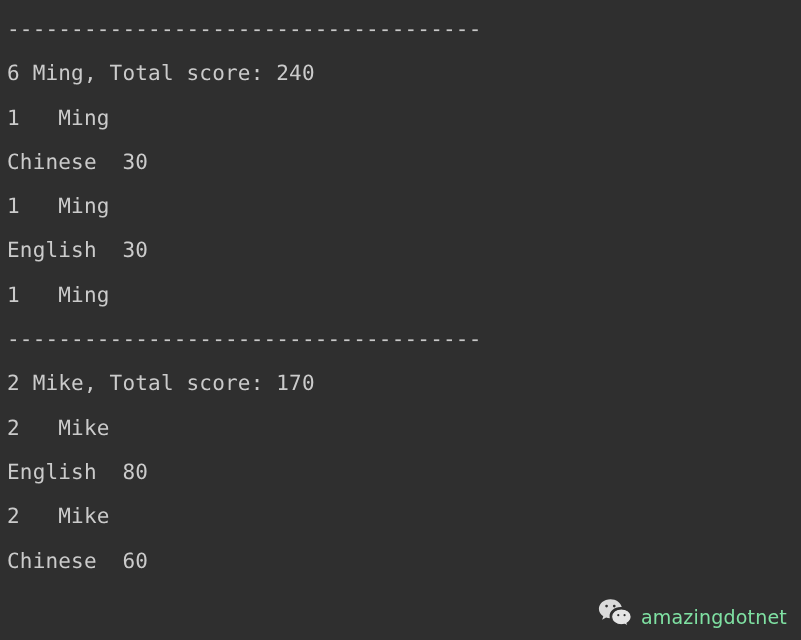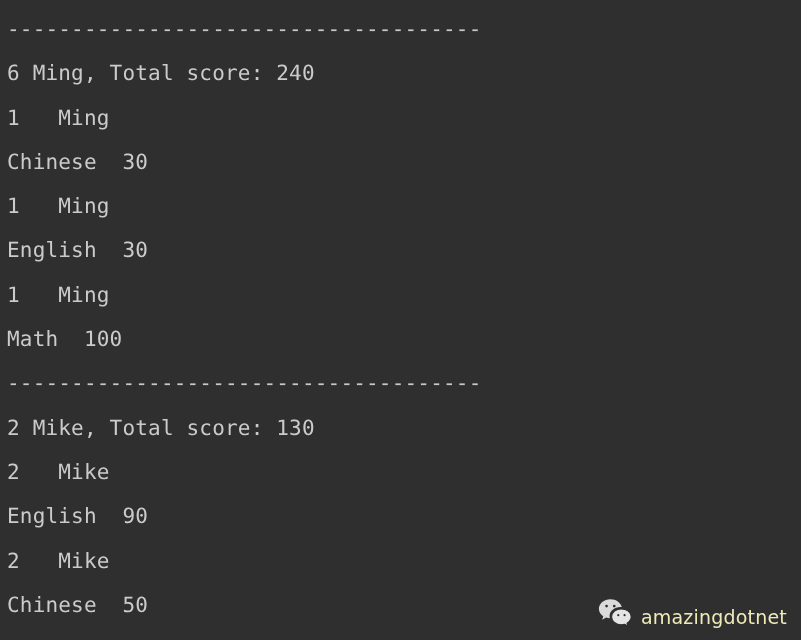--- a/index.html
+++ b/index.html
@@ -58,21 +58,21 @@
   }
 
   #wechat-icon {
     width: 34px;
     height: 30px;
     display: block;
     flex: 0 0 auto;
   }
 
   #watermark-label {
-    color: #fef9c3;
+    color: #86efac;
     font-family: "DejaVu Sans", "Liberation Sans", sans-serif;
     font-size: 19px;
     line-height: 1;
     letter-spacing: 0.2px;
     white-space: nowrap;
     margin-top: 8px;
   }
 </style>
 </head>
 <body>
@@ -80,27 +80,26 @@
 <div id="console-window">
 
   <div id="console-output">
     <span class="console-line separator">-------------------------------------</span>
     <span class="console-line">6 Ming, Total score: 240</span>
     <span class="console-line">1   Ming</span>
     <span class="console-line">Chinese  30</span>
     <span class="console-line">1   Ming</span>
     <span class="console-line">English  30</span>
     <span class="console-line">1   Ming</span>
-    <span class="console-line">Math  100</span>
     <span class="console-line separator">-------------------------------------</span>
-    <span class="console-line">2 Mike, Total score: 130</span>
+    <span class="console-line">2 Mike, Total score: 170</span>
     <span class="console-line">2   Mike</span>
-    <span class="console-line">English  90</span>
+    <span class="console-line">English  80</span>
     <span class="console-line">2   Mike</span>
-    <span class="console-line">Chinese  50</span>
+    <span class="console-line">Chinese  60</span>
   </div>
 
   <div id="watermark">
     <svg id="wechat-icon" viewBox="0 0 36 32" aria-hidden="true">
 
       <path d="M13.2 1.2C6.2 1.2 0.8 5.9 0.8 11.5c0 3.2 1.8 6.0 4.7 7.9l-1.2 3.7 4.2-2.2c1.4 0.4 2.6 0.6 4.0 0.65-0.2-0.75-0.3-1.5-0.3-2.3 0-5.4 5.2-9.7 11.7-9.7 0.45 0 0.9 0.02 1.3 0.06C24.1 4.8 19.2 1.2 13.2 1.2z" fill="#e8e8e8"></path>
       <circle cx="9.0" cy="8.6" r="1.45" fill="#2f2f2f"></circle>
       <circle cx="17.2" cy="8.6" r="1.45" fill="#2f2f2f"></circle>
 
       <path d="M35.2 20.1c0-4.7-4.7-8.5-10.4-8.5-5.8 0-10.4 3.8-10.4 8.5 0 4.7 4.6 8.5 10.4 8.5 1.2 0 2.4-0.18 3.5-0.5l3.5 1.85-1.0-3.05c2.6-1.6 4.4-4.0 4.4-6.8z" fill="#f2f2f2" stroke="#2f2f2f" stroke-width="1.1"></path>

